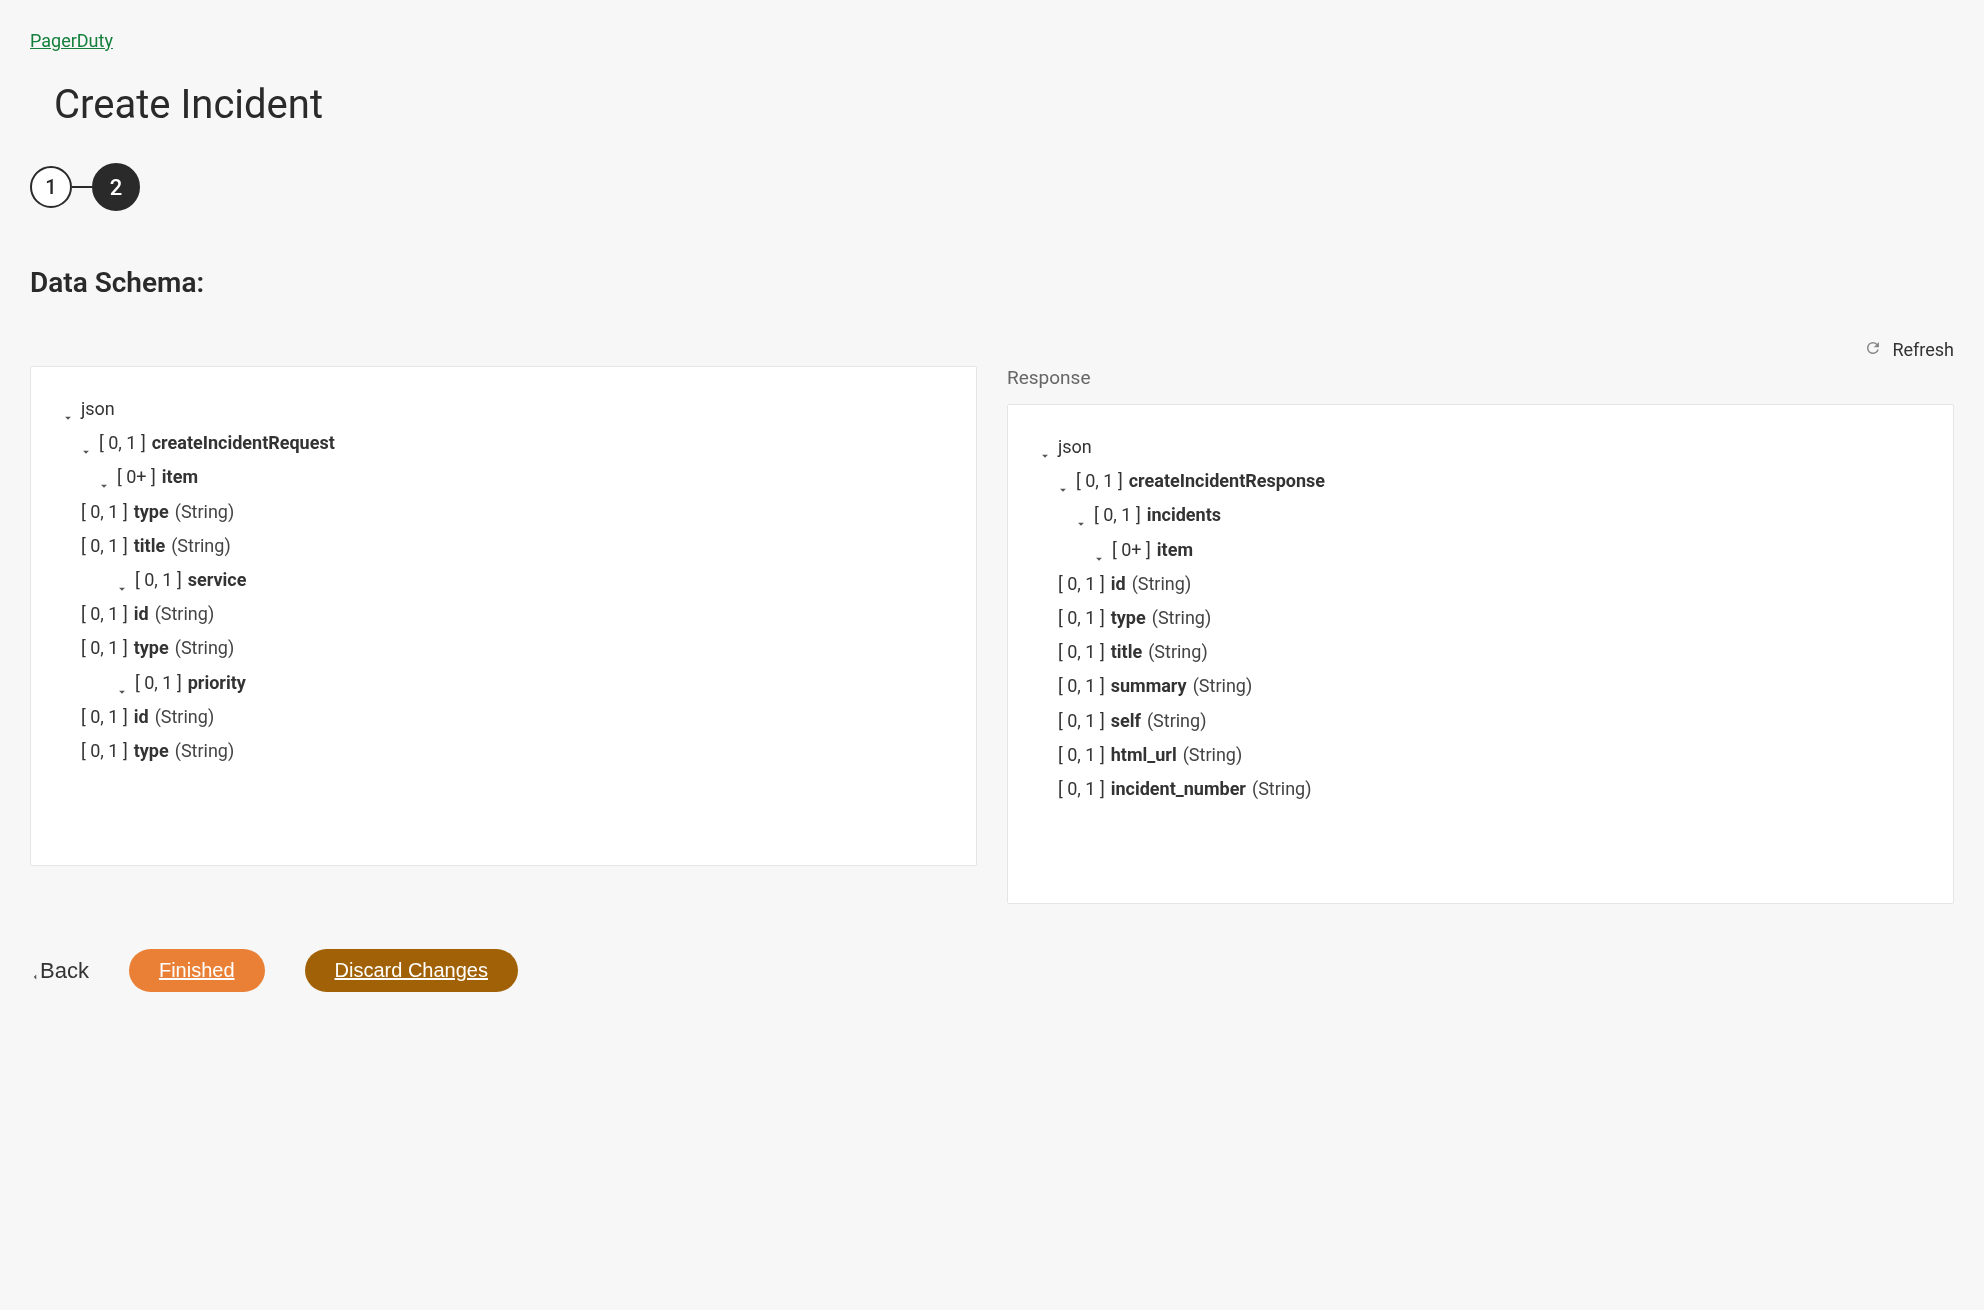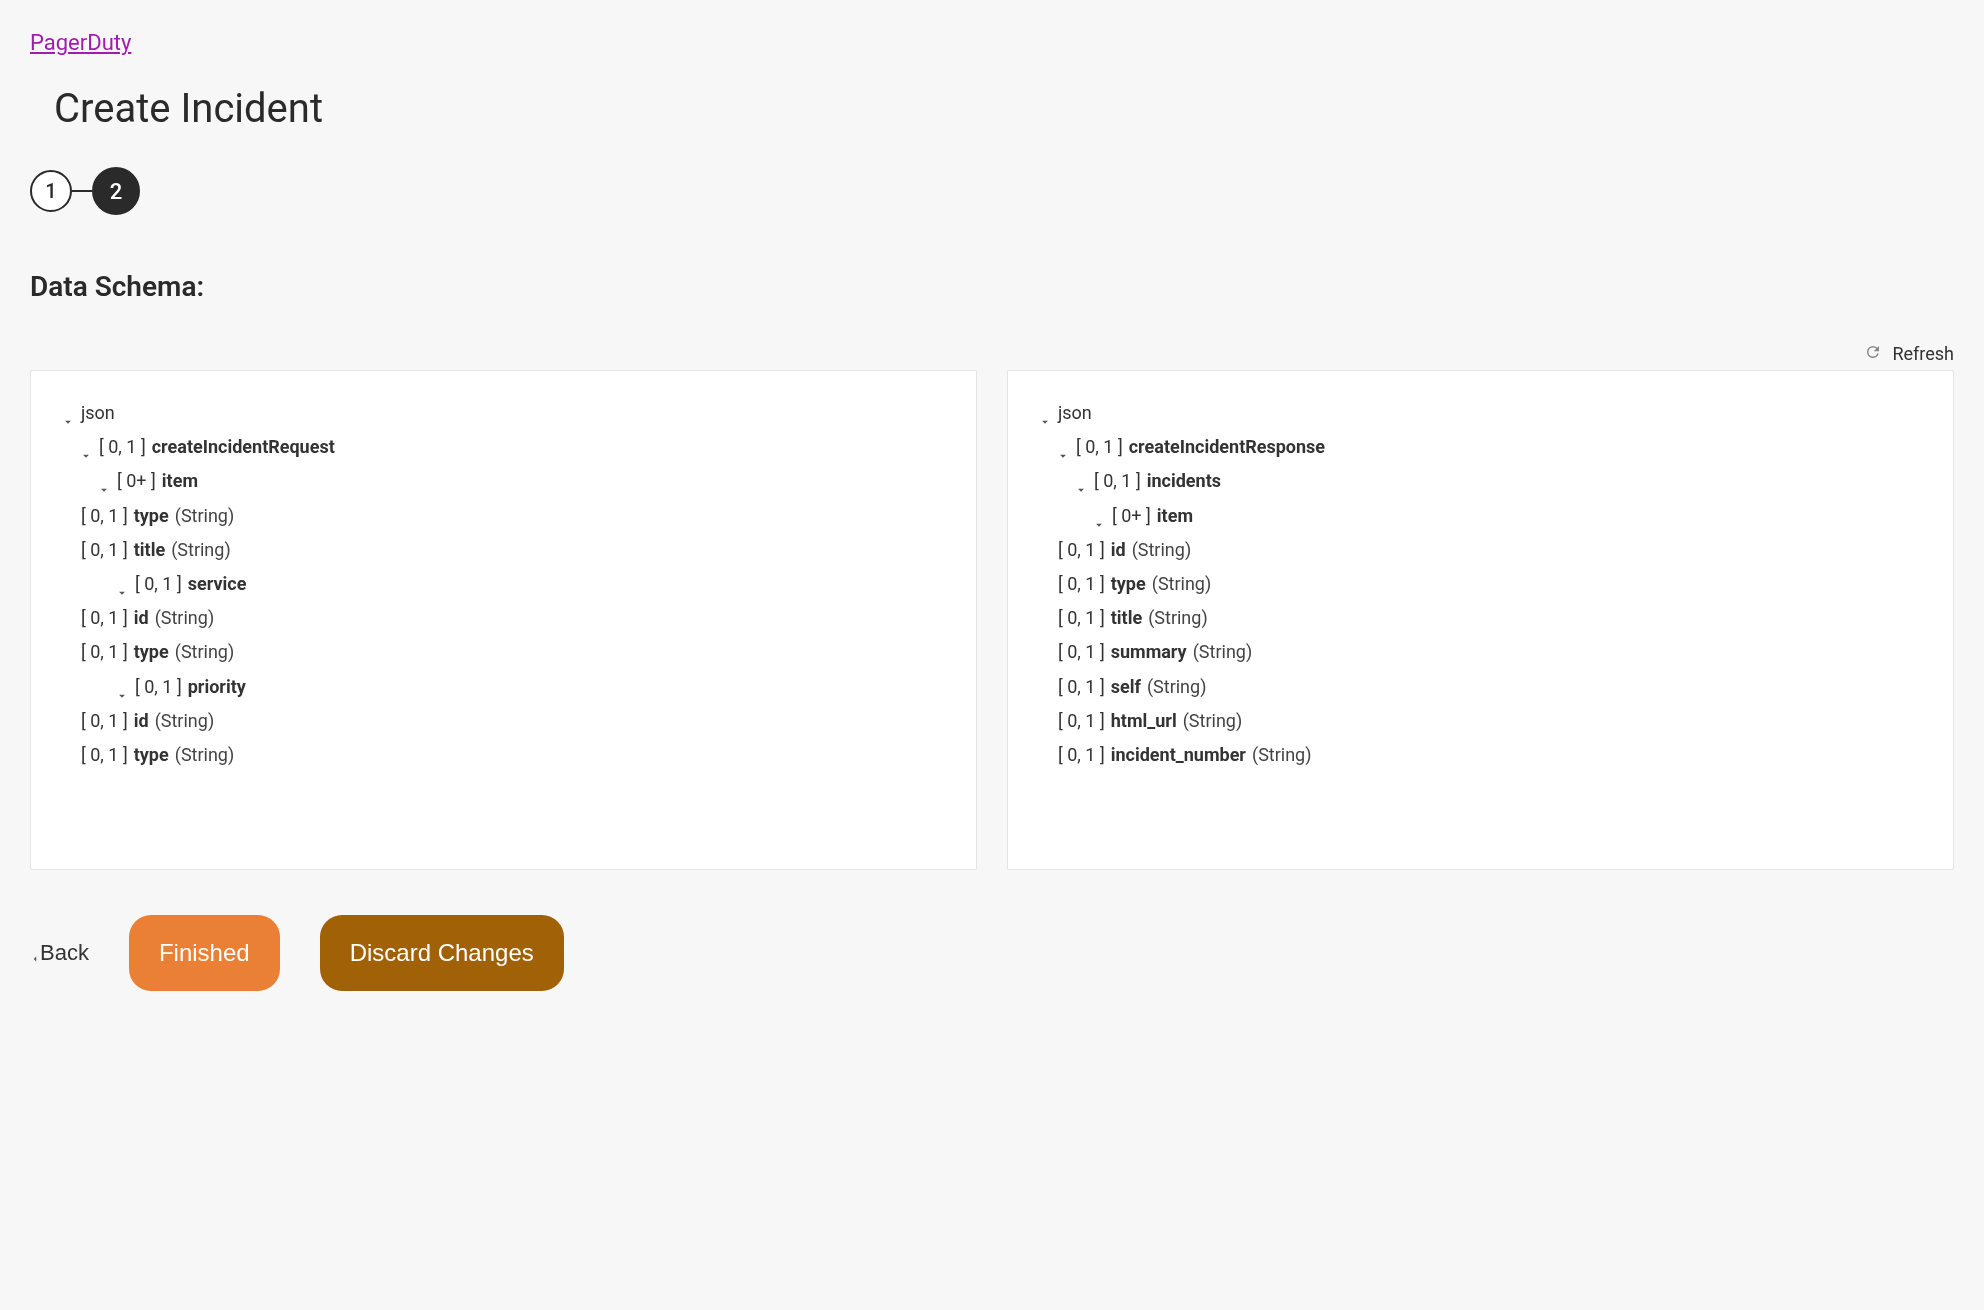--- a/index.html
+++ b/index.html
@@ -3,22 +3,22 @@
 <meta charset="utf-8">
 <style>
   * { box-sizing: border-box; margin: 0; padding: 0; }
   body {
     font-family: -apple-system, BlinkMacSystemFont, "Segoe UI", Roboto, "Helvetica Neue", Arial, sans-serif;
     background: #f7f7f7;
     color: #333;
     padding: 30px;
   }
   .breadcrumb {
-    font-size: 22px;
-    color: #a21caf;
+    font-size: 18px;
+    color: #15803d;
     text-decoration: underline;
     margin-bottom: 30px;
     display: inline-block;
   }
   .page-title {
     font-size: 40px;
     font-weight: 400;
     color: #2a2a2a;
     margin-bottom: 35px;
     margin-left: 24px;
@@ -136,24 +136,25 @@
     color: #333;
     cursor: pointer;
     background: none;
     border: none;
   }
   .back-chevron { width: 10px; height: 14px; }
   .back-chevron svg { width: 100%; height: 100%; fill: #555; }
   .btn {
     border: none;
     border-radius: 22px;
-    padding: 24px 30px;
-    font-size: 24px;
+    padding: 10px 30px;
+    font-size: 20px;
     cursor: pointer;
     color: #fff;
+    text-decoration: underline;
   }
   .btn-primary { background: #e98035; }
   .btn-secondary { background: #a16207; }
 </style>
 </head>
 <body>
 
 
 
 <a class="breadcrumb">PagerDuty</a>
@@ -254,20 +255,21 @@
       <div class="tree-node indent-4 no-chev">
         <span class="range">[ 0, 1 ]</span>
         <span class="fieldname">type</span>
         <span class="fieldtype">(String)</span>
       </div>
 
     </div>
   </div>
 
   <div>
+    <div class="col-header">Response</div>
     <div class="schema-box">
 
       <div class="tree-node indent-0">
         <span class="chevron"><svg viewBox="0 0 24 24">
               <path d="M7 10l5 5 5-5z"></path>
             </svg></span>
         <span class="noden">json</span>
       </div>
 
       <div class="tree-node indent-1">

